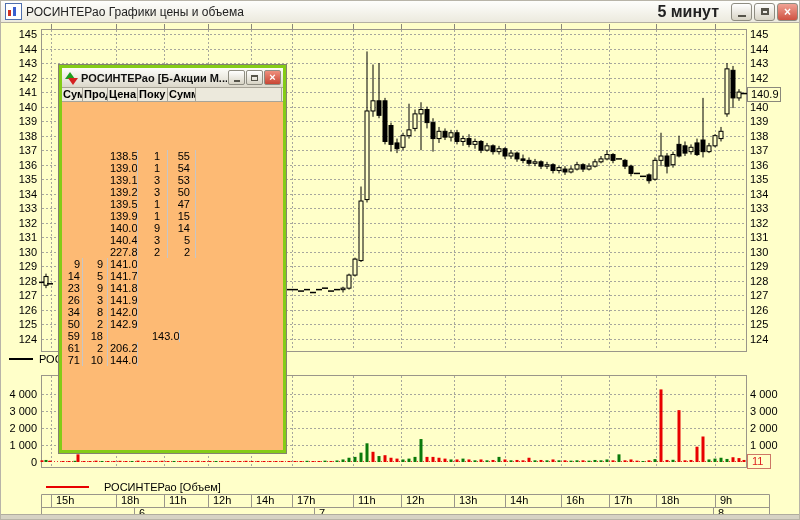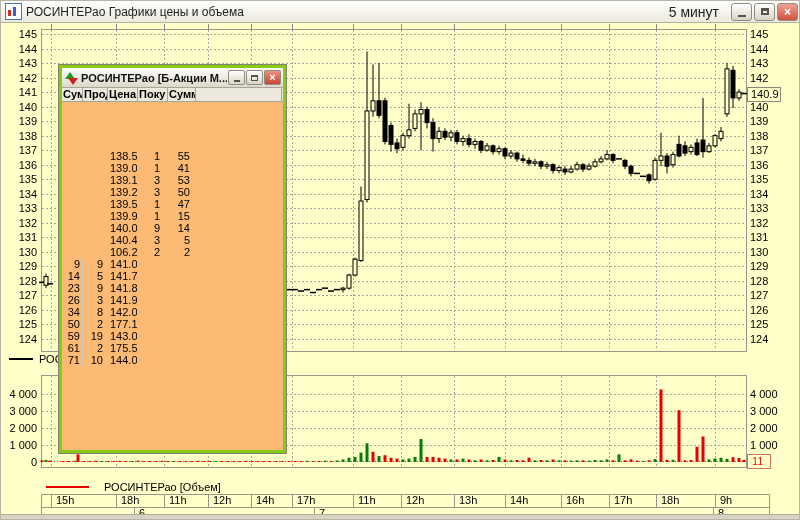--- a/index.html
+++ b/index.html
@@ -4,21 +4,21 @@
 <style>
   html,body{margin:0;padding:0;}
   #app{position:relative;width:800px;height:520px;background:#ffffc9;overflow:hidden;
        font-family:"Liberation Sans",sans-serif;border:1px solid #b8b4a8;box-sizing:border-box;}
   
   #titlebar{position:absolute;left:0;top:0;width:800px;height:22px;z-index:5;
     background:linear-gradient(#fefefc,#eceade);border-bottom:1px solid #b4b0a2;
     display:flex;align-items:center;box-sizing:border-box;}
   #titlebar .title{font-size:12px;color:#222;margin-left:4px;flex:0 1 auto;}
   #titlebar .spacer{flex:1;}
-  #titlebar .period{font-size:14px;color:#222;margin-right:10px;}
+  #titlebar .period{font-size:16px;color:#222;margin-right:10px;font-weight:bold;}
   .app-icon{width:15px;height:15px;margin-left:4px;background:#fff;border:1px solid #4f6fae;
     position:relative;flex:none;}
   .app-icon i{position:absolute;display:block;}
   .app-icon .r{left:2px;top:6px;width:3px;height:6px;background:#d03020;}
   .app-icon .b{left:7px;top:3px;width:3px;height:9px;background:#3a5fd0;}
   .btn{width:19px;height:16px;border:1px solid #8f8d82;border-radius:3px;margin-left:2px;
     background:linear-gradient(#ffffff,#d8d4c5);display:flex;align-items:center;justify-content:center;flex:none;}
   .btn.close{background:linear-gradient(#f0a294,#cf5242);margin-right:3px;}
   .g-min{width:8px;height:2px;background:#56544a;margin-top:8px;}
   .g-max{width:8px;height:7px;border:2px solid #56544a;border-top-width:3px;box-sizing:border-box;background:transparent;}
@@ -578,21 +578,21 @@
           <div class="c" style="width: 30px; padding-left: 2px;">138.5</div>
           <div class="c ra" style="width: 30px; padding-right: 7px;">1</div>
           <div class="c ra" style="width: 28px; padding-right: 5px;">55</div>
           <div class="c" style="width: 86px; padding-left: 2px;"></div>
         </div>
         <div class="obrow">
           <div class="c ra" style="width: 21px; padding-right: 2px;"></div>
           <div class="c ra" style="width: 25px; padding-right: 4px;"></div>
           <div class="c" style="width: 30px; padding-left: 2px;">139.0</div>
           <div class="c ra" style="width: 30px; padding-right: 7px;">1</div>
-          <div class="c ra" style="width: 28px; padding-right: 5px;">41</div>
+          <div class="c ra" style="width: 28px; padding-right: 5px;">54</div>
           <div class="c" style="width: 86px; padding-left: 2px;"></div>
         </div>
         <div class="obrow">
           <div class="c ra" style="width: 21px; padding-right: 2px;"></div>
           <div class="c ra" style="width: 25px; padding-right: 4px;"></div>
           <div class="c" style="width: 30px; padding-left: 2px;">139.1</div>
           <div class="c ra" style="width: 30px; padding-right: 7px;">3</div>
           <div class="c ra" style="width: 28px; padding-right: 5px;">53</div>
           <div class="c" style="width: 86px; padding-left: 2px;"></div>
         </div>
@@ -632,21 +632,21 @@
           <div class="c ra" style="width: 21px; padding-right: 2px;"></div>
           <div class="c ra" style="width: 25px; padding-right: 4px;"></div>
           <div class="c" style="width: 30px; padding-left: 2px;">140.4</div>
           <div class="c ra" style="width: 30px; padding-right: 7px;">3</div>
           <div class="c ra" style="width: 28px; padding-right: 5px;">5</div>
           <div class="c" style="width: 86px; padding-left: 2px;"></div>
         </div>
         <div class="obrow">
           <div class="c ra" style="width: 21px; padding-right: 2px;"></div>
           <div class="c ra" style="width: 25px; padding-right: 4px;"></div>
-          <div class="c" style="width: 30px; padding-left: 2px;">106.2</div>
+          <div class="c" style="width: 30px; padding-left: 2px;">227.8</div>
           <div class="c ra" style="width: 30px; padding-right: 7px;">2</div>
           <div class="c ra" style="width: 28px; padding-right: 5px;">2</div>
           <div class="c" style="width: 86px; padding-left: 2px;"></div>
         </div>
         <div class="obrow">
           <div class="c ra" style="width: 21px; padding-right: 2px;">9</div>
           <div class="c ra" style="width: 25px; padding-right: 4px;">9</div>
           <div class="c" style="width: 30px; padding-left: 2px;">141.0</div>
           <div class="c ra" style="width: 30px; padding-right: 7px;"></div>
           <div class="c ra" style="width: 28px; padding-right: 5px;"></div>
@@ -680,37 +680,37 @@
           <div class="c ra" style="width: 21px; padding-right: 2px;">34</div>
           <div class="c ra" style="width: 25px; padding-right: 4px;">8</div>
           <div class="c" style="width: 30px; padding-left: 2px;">142.0</div>
           <div class="c ra" style="width: 30px; padding-right: 7px;"></div>
           <div class="c ra" style="width: 28px; padding-right: 5px;"></div>
           <div class="c" style="width: 86px; padding-left: 2px;"></div>
         </div>
         <div class="obrow">
           <div class="c ra" style="width: 21px; padding-right: 2px;">50</div>
           <div class="c ra" style="width: 25px; padding-right: 4px;">2</div>
-          <div class="c" style="width: 30px; padding-left: 2px;">177.1</div>
+          <div class="c" style="width: 30px; padding-left: 2px;">142.9</div>
           <div class="c ra" style="width: 30px; padding-right: 7px;"></div>
           <div class="c ra" style="width: 28px; padding-right: 5px;"></div>
           <div class="c" style="width: 86px; padding-left: 2px;"></div>
         </div>
         <div class="obrow">
           <div class="c ra" style="width: 21px; padding-right: 2px;">59</div>
-          <div class="c ra" style="width: 25px; padding-right: 4px;">19</div>
-          <div class="c" style="width: 30px; padding-left: 2px;">143.0</div>
+          <div class="c ra" style="width: 25px; padding-right: 4px;">18</div>
+          <div class="c" style="width: 30px; padding-left: 2px; margin-left: 42px;">143.0</div>
           <div class="c ra" style="width: 30px; padding-right: 7px;"></div>
           <div class="c ra" style="width: 28px; padding-right: 5px;"></div>
           <div class="c" style="width: 86px; padding-left: 2px;"></div>
         </div>
         <div class="obrow">
           <div class="c ra" style="width: 21px; padding-right: 2px;">61</div>
           <div class="c ra" style="width: 25px; padding-right: 4px;">2</div>
-          <div class="c" style="width: 30px; padding-left: 2px;">175.5</div>
+          <div class="c" style="width: 30px; padding-left: 2px;">206.2</div>
           <div class="c ra" style="width: 30px; padding-right: 7px;"></div>
           <div class="c ra" style="width: 28px; padding-right: 5px;"></div>
           <div class="c" style="width: 86px; padding-left: 2px;"></div>
         </div>
         <div class="obrow">
           <div class="c ra" style="width: 21px; padding-right: 2px;">71</div>
           <div class="c ra" style="width: 25px; padding-right: 4px;">10</div>
           <div class="c" style="width: 30px; padding-left: 2px;">144.0</div>
           <div class="c ra" style="width: 30px; padding-right: 7px;"></div>
           <div class="c ra" style="width: 28px; padding-right: 5px;"></div>

